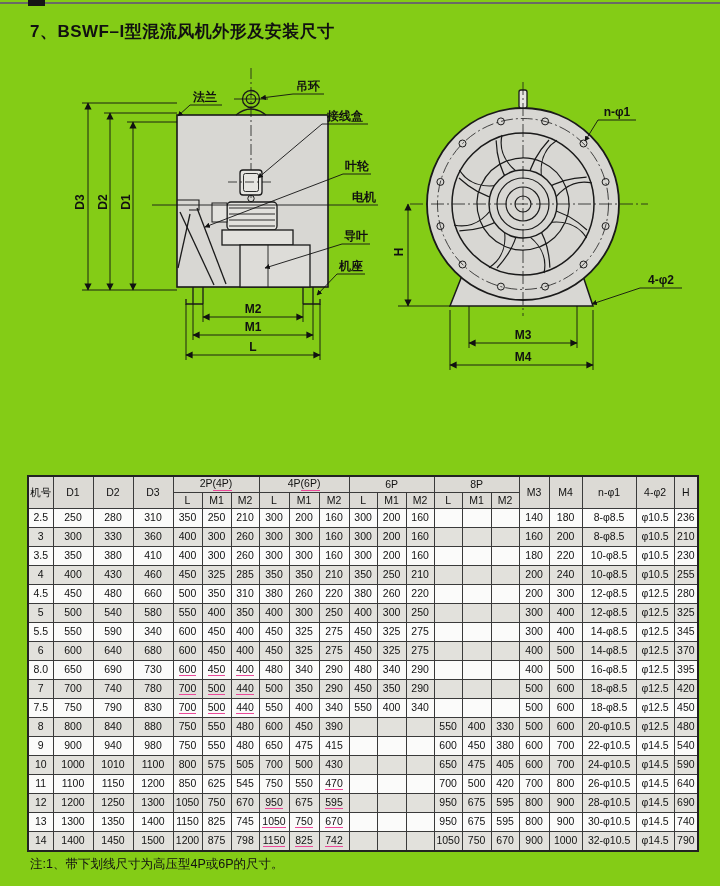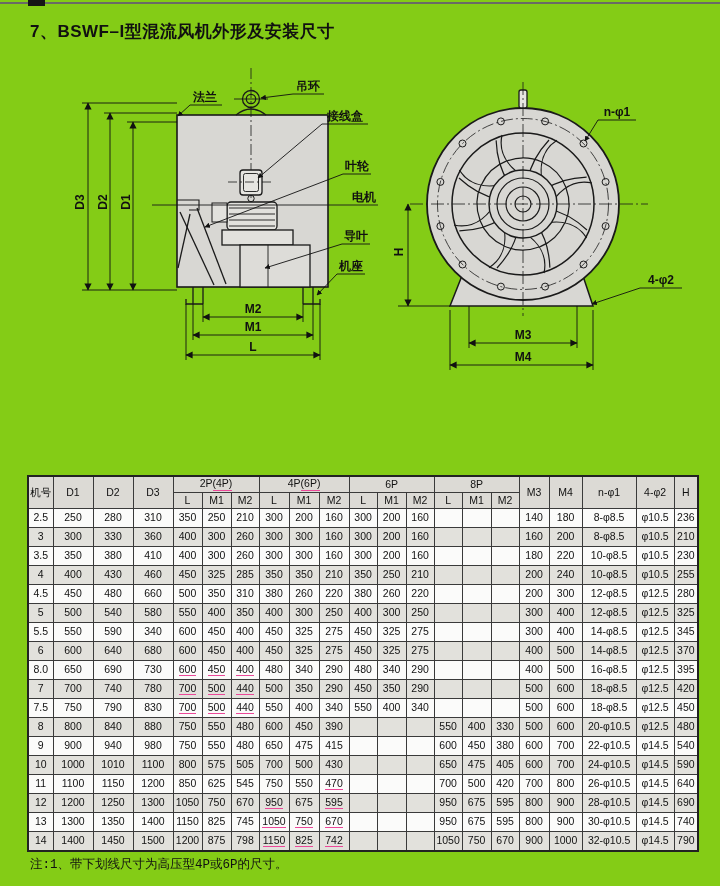--- a/index.html
+++ b/index.html
@@ -20,21 +20,21 @@
     font-size:10.5px;text-align:center;
     border:2px solid #222;background:#fbfbfa;padding-left:40px;
   }
   .spec-table th,.spec-table td{
     border:1px solid #3a3a3a;padding:0;height:18px;line-height:1.1;
     white-space:nowrap;overflow:hidden;font-weight:normal;
   }
   .spec-table thead th{background:#dcdad5;height:15px;font-size:10.5px;}
   .spec-table tbody tr:nth-child(even) td{background:#e2e1dc;}
   .ul{display:inline-block;border-bottom:1px solid #ec4899;padding-bottom:0;line-height:1.05;}
-  .note{position:absolute;left:30px;top:856px;font-size:12.5px;font-family:Liberation Mono, monospace;}
+  .note{position:absolute;left:30px;top:856px;font-size:12.5px;font-family:Liberation Sans, sans-serif;}
 </style>
 </head>
 <body>
 
 <div class="page">
   <div class="top-rule"></div>
   <div class="top-tab"></div>
   <h1 class="title">7、BSWF–I型混流风机外形及安装尺寸</h1>
 
   <svg class="drawing" width="720" height="420" viewBox="0 0 720 420">

